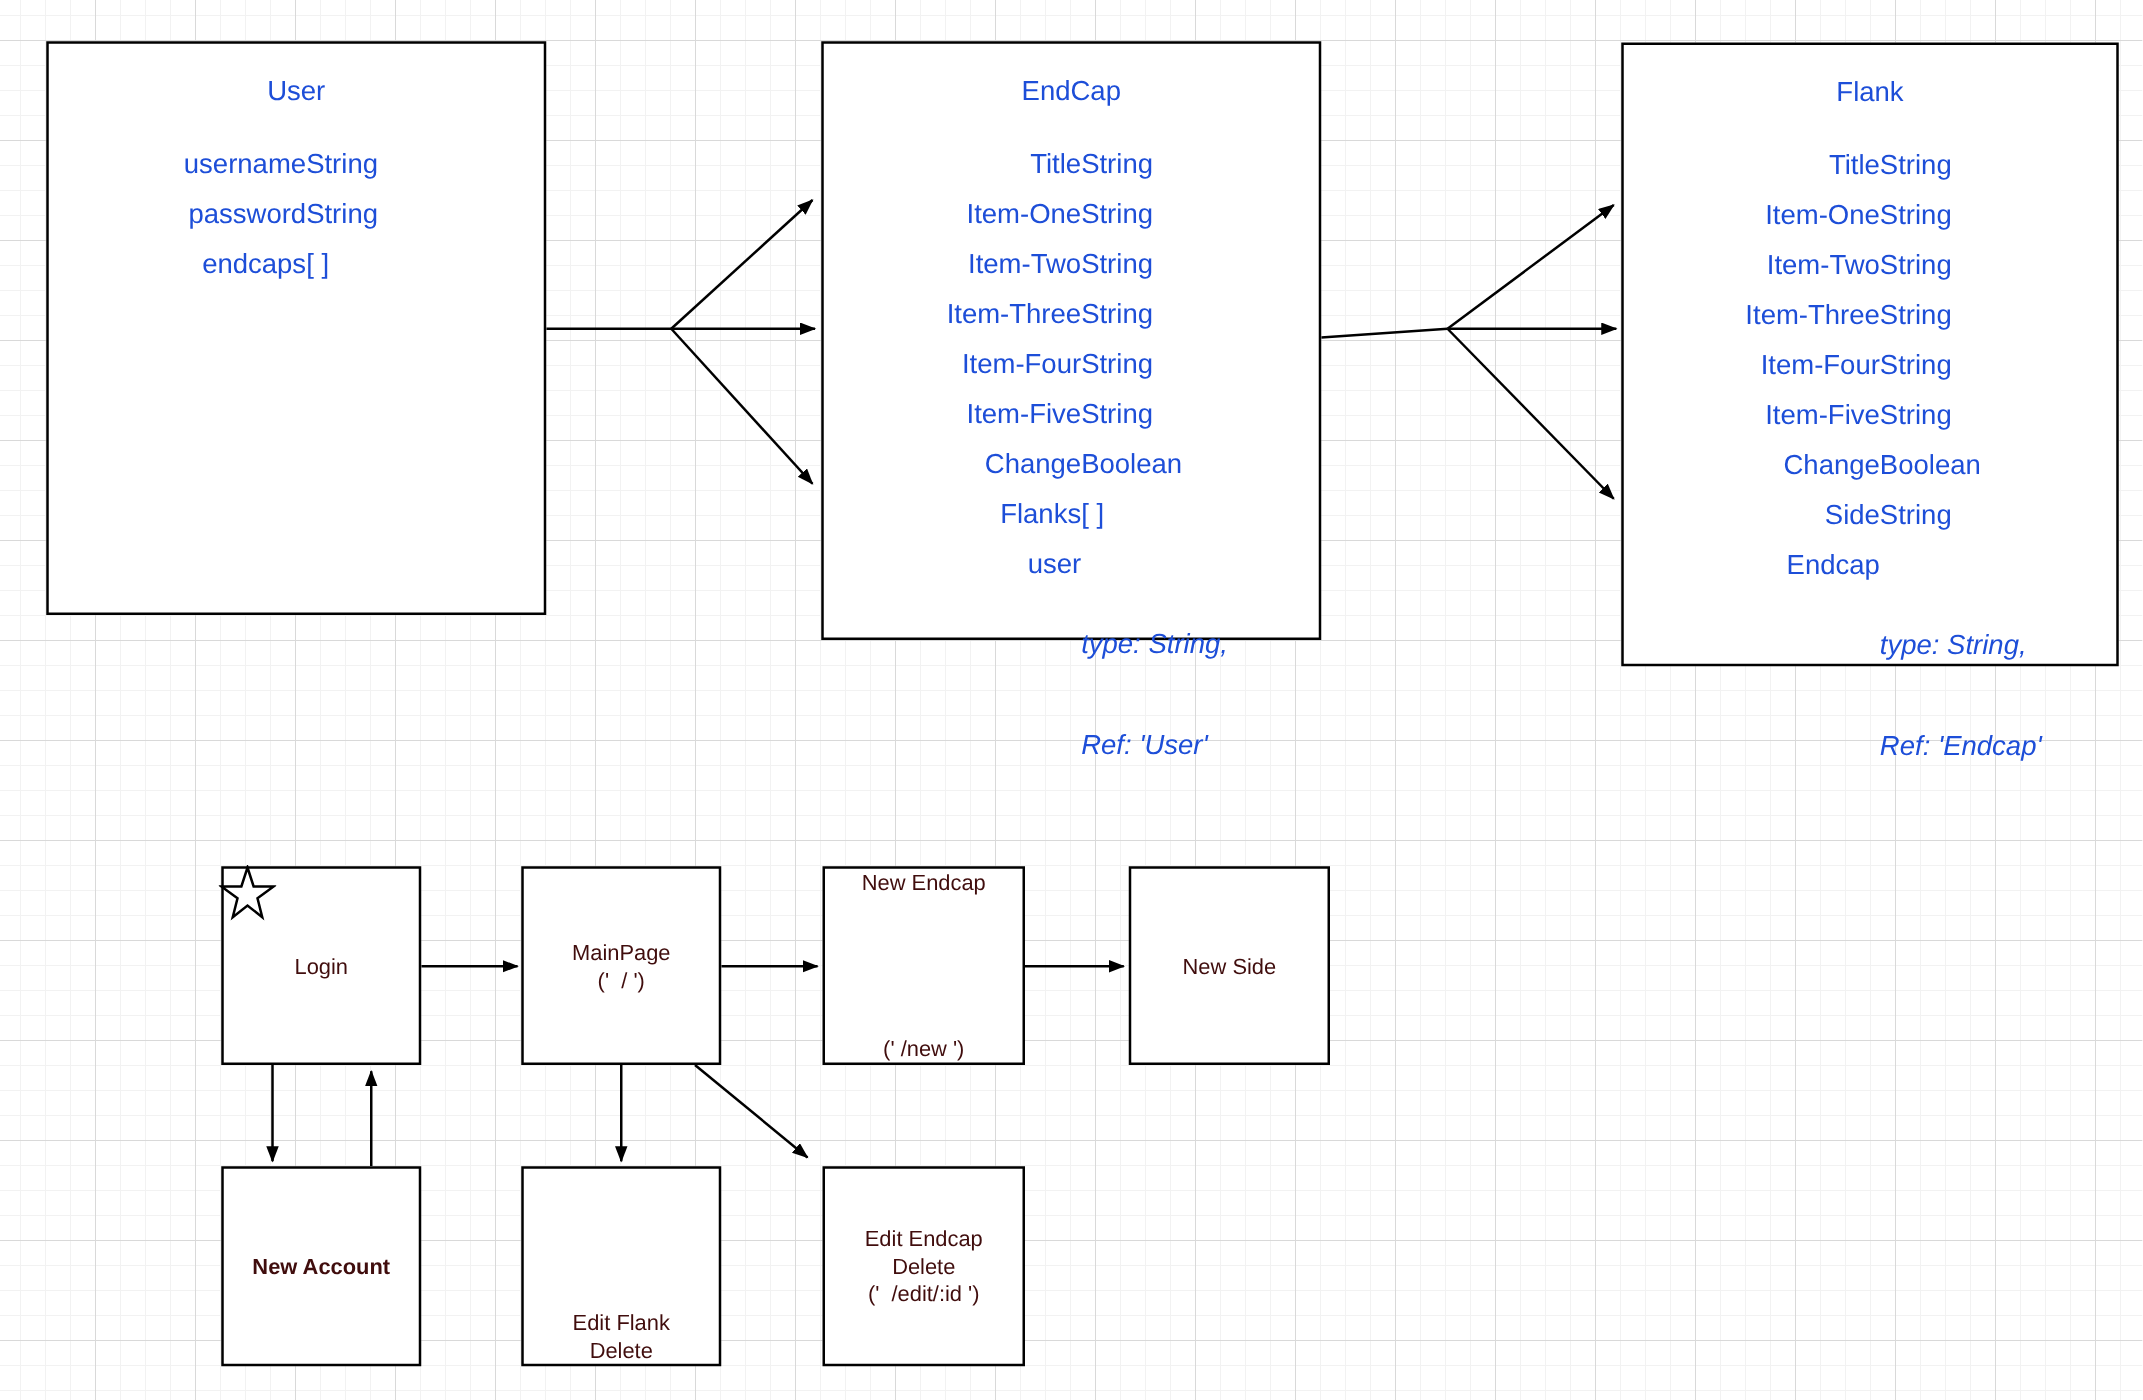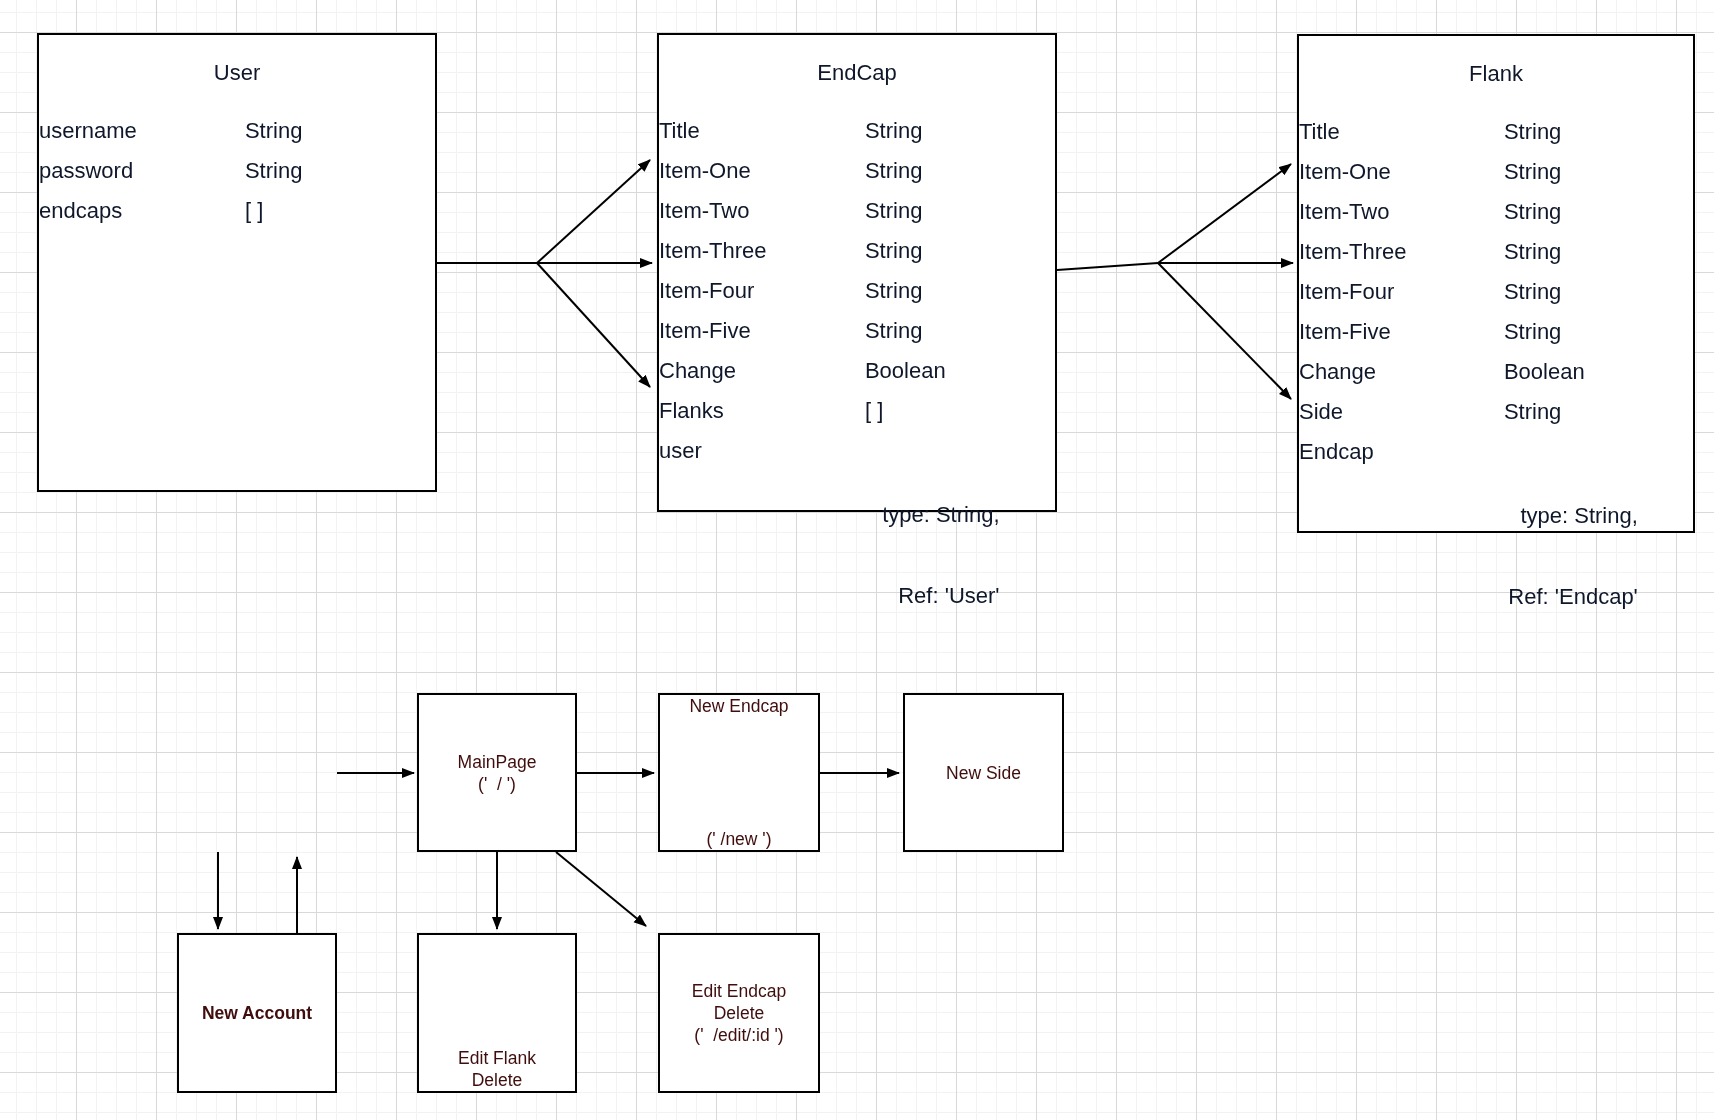--- a/index.html
+++ b/index.html
@@ -18,35 +18,35 @@
     background-position:76px 32px,76px 32px,16px 12px,16px 12px;
   }
   svg.connectors{position:absolute;left:0;top:0;pointer-events:none;}
   svg.connectors line{stroke:#000;stroke-width:2;}
 
   .entity{
     position:absolute;
     background:#fff;
     border:2px solid #000;
     box-sizing:border-box;
-    color:#0f172a;
+    color:#1d4ed8;
     font-size:22px;
   }
   .entity-title{
     text-align:center;
     margin-top:26px;
     line-height:24px;
   }
   .rows{margin-top:26px;}
   .frow{display:flex;height:40px;align-items:center;}
-  .cell-name{width:52%;text-align:left;white-space:pre;}
+  .cell-name{width:52%;text-align:right;white-space:pre;}
   .cell-type{width:26%;text-align:left;white-space:pre;}
   .frow-tall{display:flex;align-items:flex-start;}
   .frow-tall .cell-name{line-height:40px;}
-  .cell-type-multi{width:34%;padding-top:16px;line-height:27px;text-align:right;white-space:pre;}
+  .cell-type-multi{width:34%;padding-top:16px;line-height:27px;text-align:left;white-space:pre;font-style:italic;}
 
   .flow{
     position:absolute;
     background:#fff;
     border:2px solid #000;
     box-sizing:border-box;
     display:flex;flex-direction:column;
     align-items:center;justify-content:center;
     color:#400d0d;
     font-size:17.5px;
@@ -187,20 +187,26 @@
       <div class="frow-tall">
         <div class="cell-name">Endcap</div>
         <div class="cell-type-multi">
           <div>type: String,</div>
           <div>Ref: 'Endcap'</div>
         </div>
       </div>
     </div>
   </div>
 
+  <div class="flow" style="left:177px;top:693px;width:160px;height:159px;">
+    <svg class="star" width="46" height="46" viewBox="0 0 46 46">
+      <polygon points="23,2 27.9,17.2 43.9,17.2 31,26.6 34.8,41.8 23,32.4 11.2,41.8 15,26.6 2.1,17.2 18.1,17.2" fill="#ffffff" stroke="#000000" stroke-width="2"></polygon>
+    </svg>
+    <div class="fline">Login</div>
+  </div>
 
   <div class="flow" style="left:417px;top:693px;width:160px;height:159px;">
     <div class="fline">MainPage</div>
     <div class="fline">('  / ')</div>
   </div>
 
   <div class="flow" style="left:658px;top:693px;width:162px;height:159px;justify-content:space-between;">
     <div class="fline">New Endcap</div>
     <div class="fline">(' /new ')</div>
   </div>

